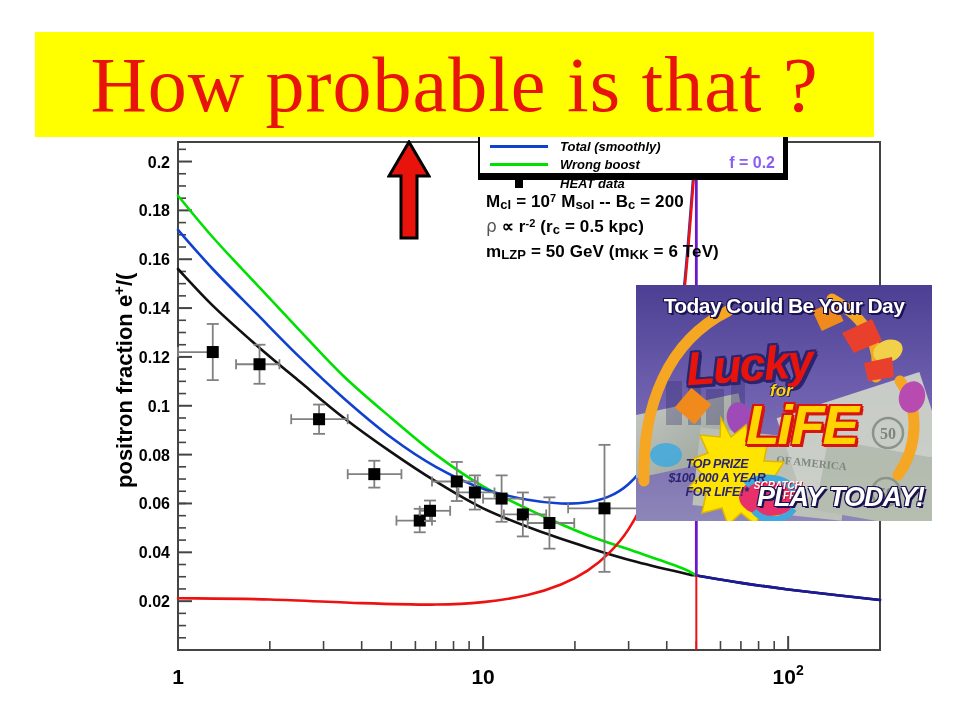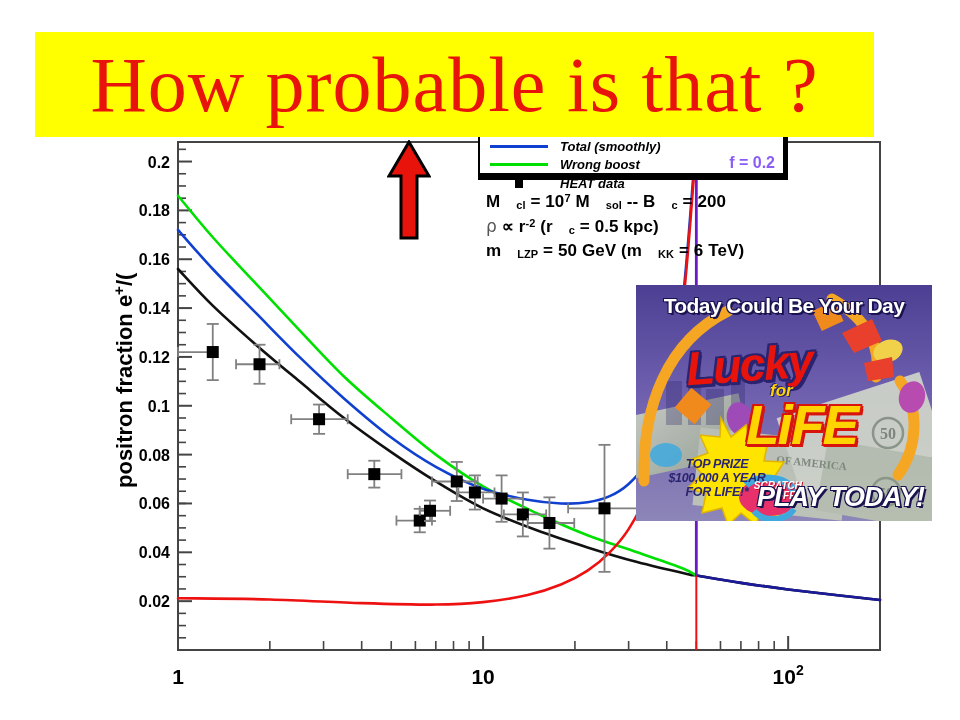--- a/index.html
+++ b/index.html
@@ -14,21 +14,21 @@
   #plot-svg{position:absolute;left:0;top:0;}
 
   
   #annotations{
     position:absolute;left:486px;top:190px;width:300px;
     font-family:"Liberation Sans",sans-serif;font-weight:bold;
     font-size:17px;color:#000;line-height:1.42;letter-spacing:.1px;
     z-index:6;pointer-events:none;
   }
   #annotations div{white-space:nowrap;}
-  #annotations sub{font-size:11px;vertical-align:-2px;margin-left:16px;}
+  #annotations sub{font-size:13px;vertical-align:-2px;}
   #annotations sup{font-size:11px;vertical-align:5px;}
   .rho{font-family:"DejaVu Sans",sans-serif;font-weight:normal;font-size:17px;color:#555;}
 
   
   #legend{
     position:absolute;left:478px;top:118px;width:310px;height:62px;
     background:#fff;border:2px solid #000;border-bottom-width:7px;border-right-width:5px;
     box-sizing:border-box;z-index:5;
   }
   .legend-row{

